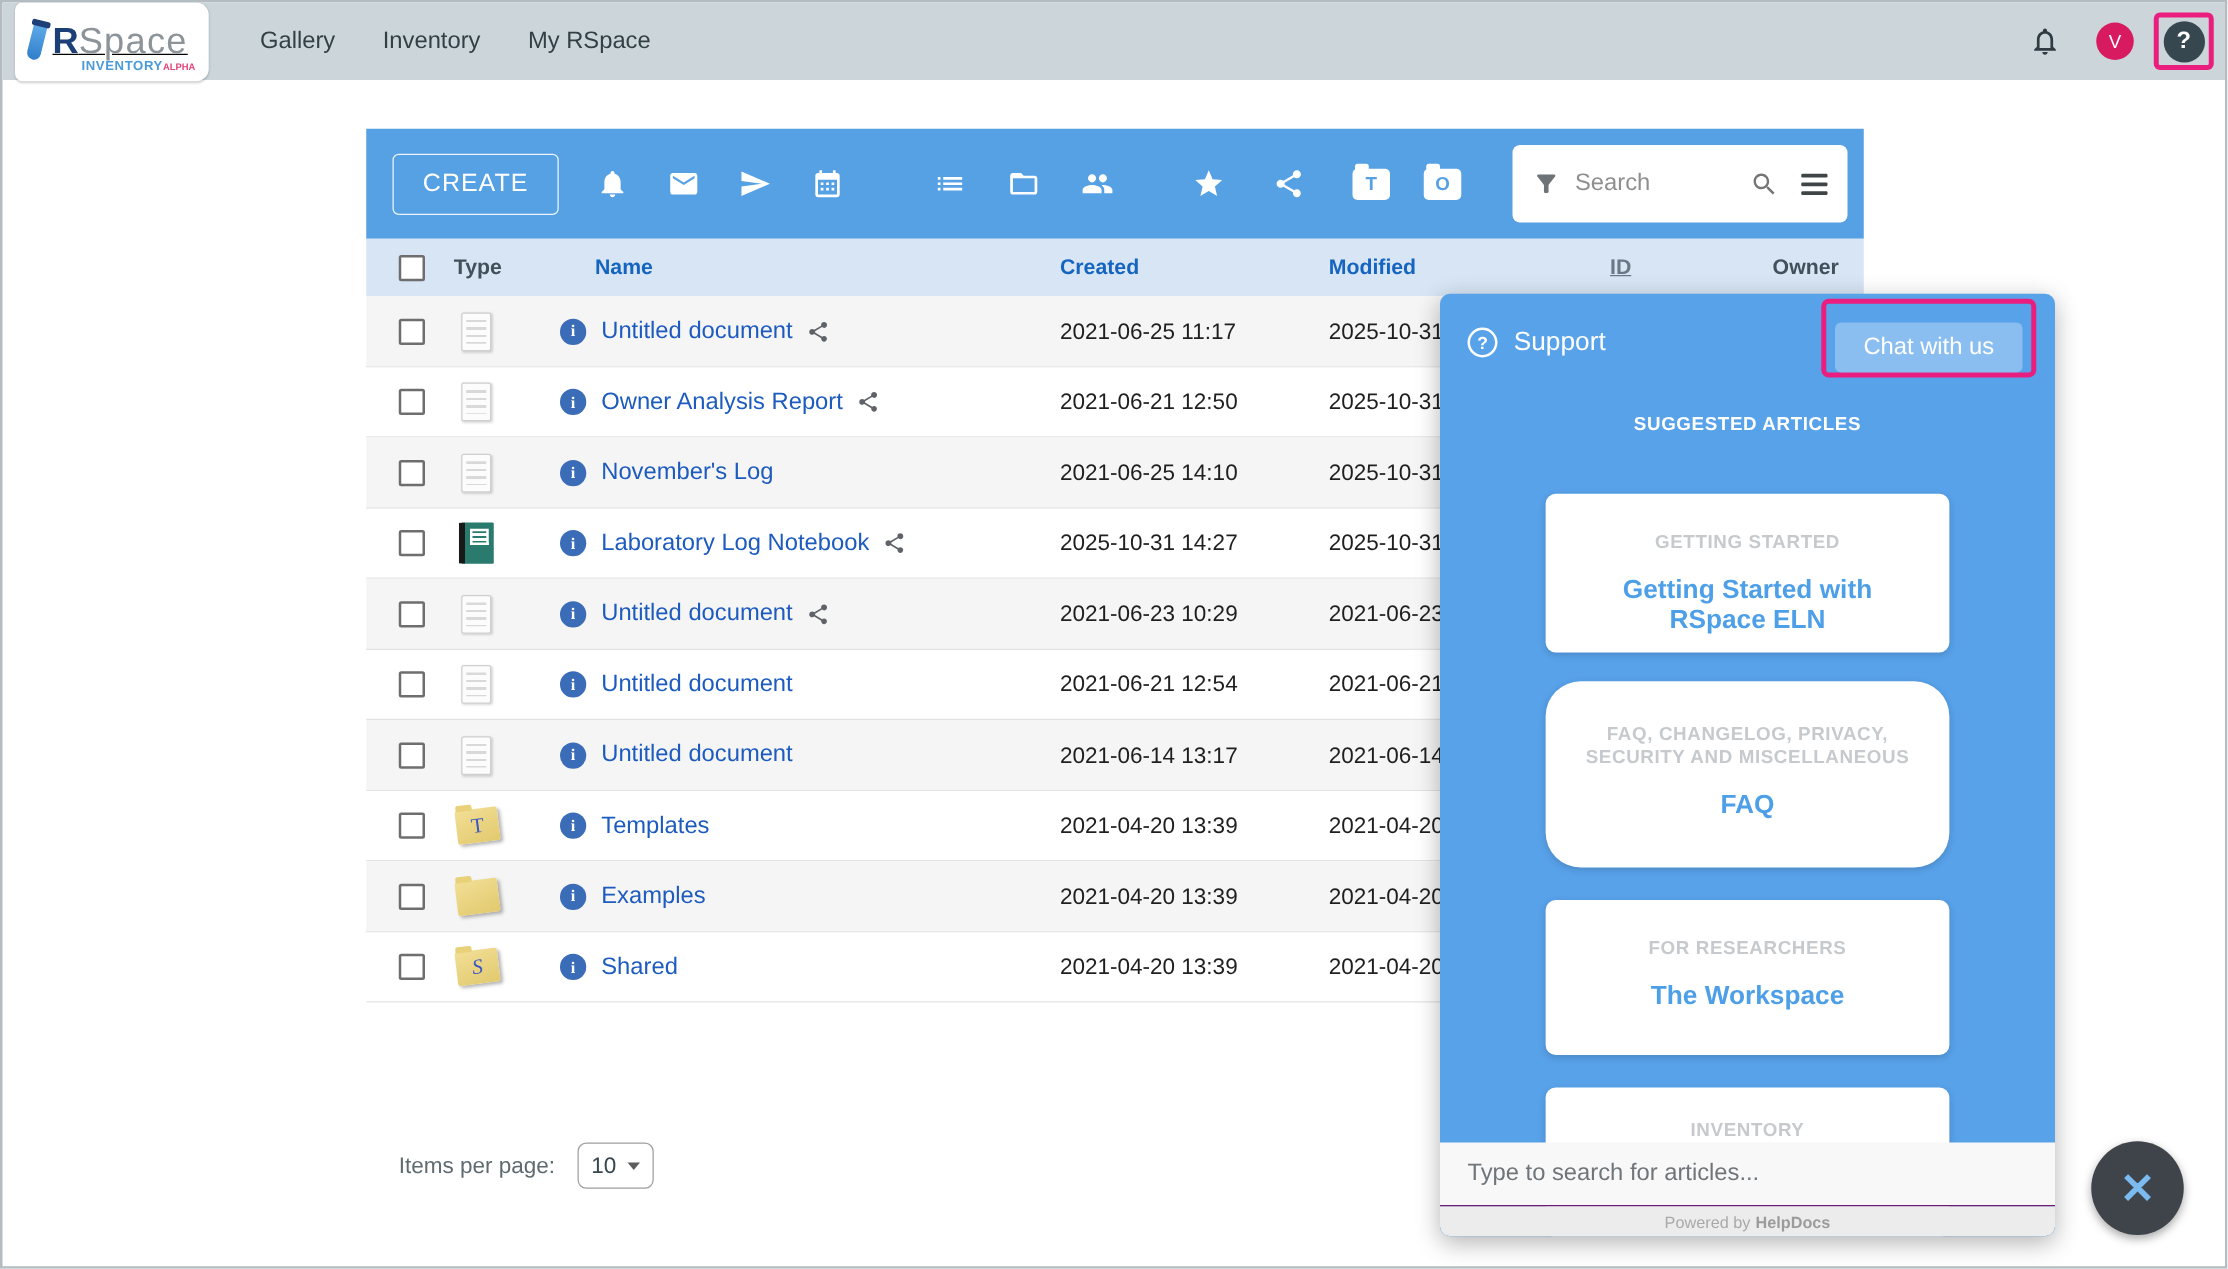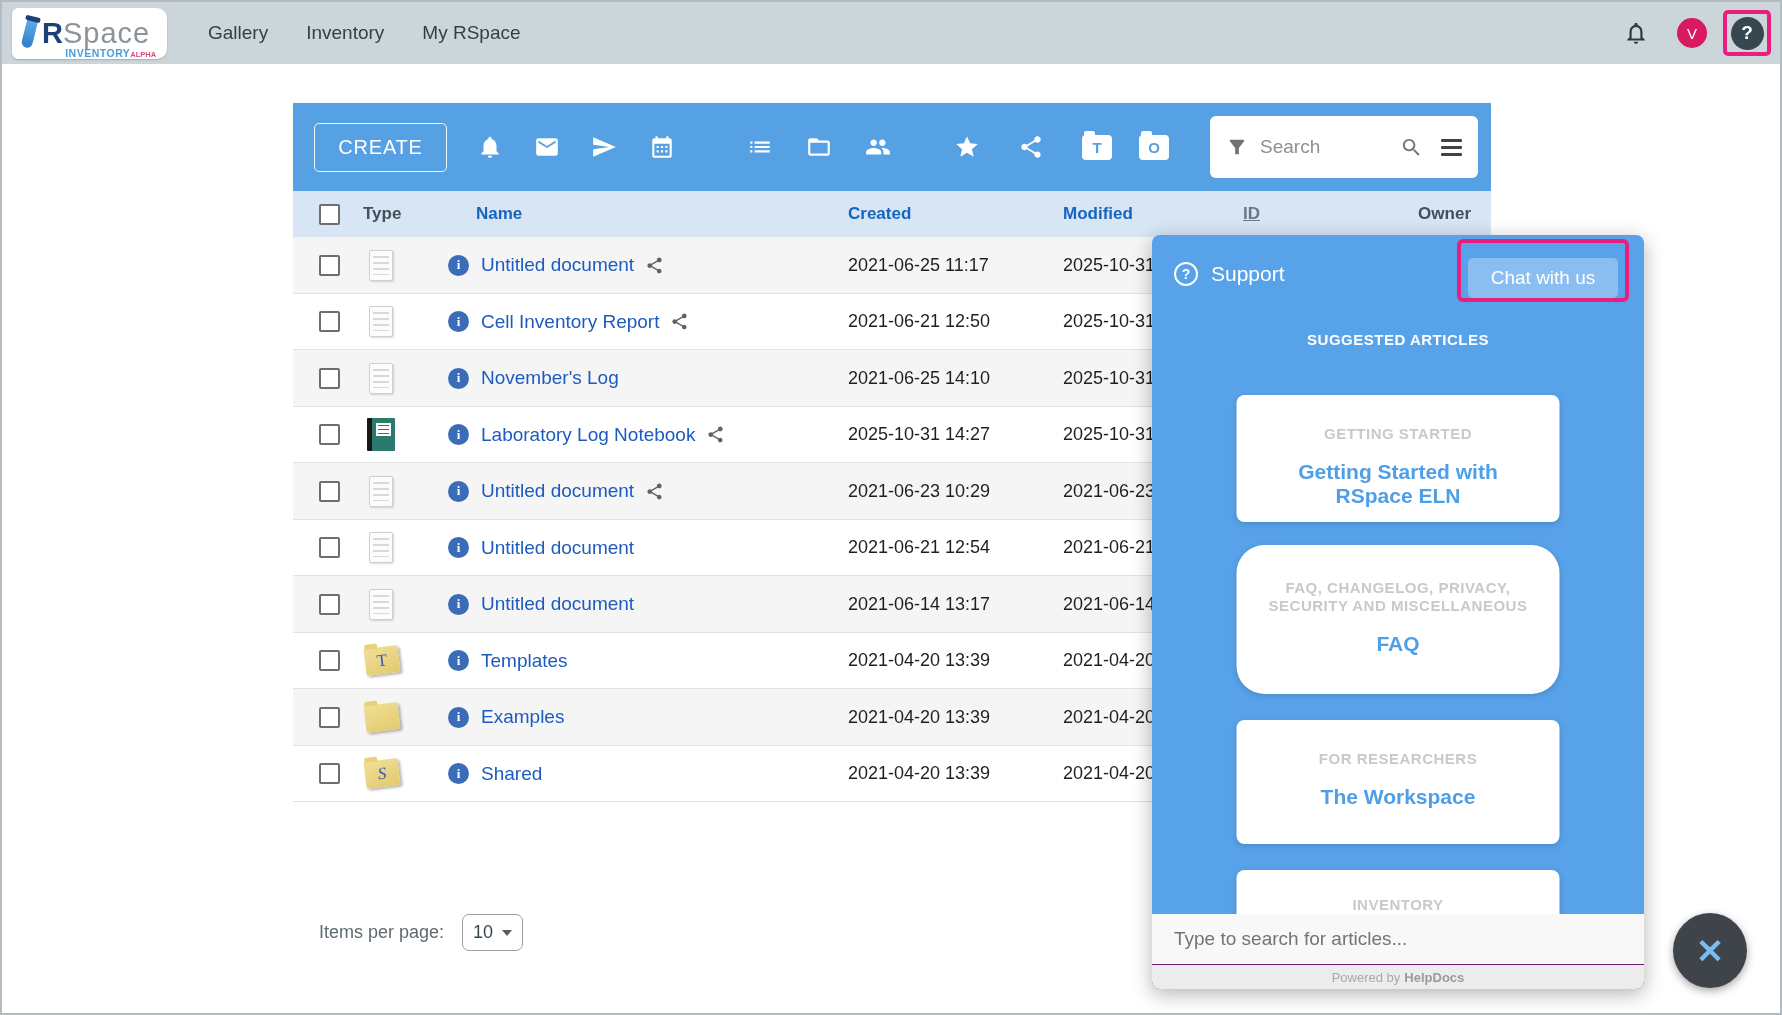--- a/index.html
+++ b/index.html
@@ -1,21 +1,21 @@
 <!DOCTYPE html>
 <html><head>
 <meta charset="utf-8">
 <style>
   * { margin:0; padding:0; box-sizing:border-box; font-family:"Liberation Sans", sans-serif; }
   html,body { background:#fff; }
   #app { position:relative; width:1782px; height:1015px; background:#fff; border:2px solid #b3bcc0; overflow:hidden; }
 
   
   .topbar { position:absolute; left:0; top:0; width:100%; height:62px; background:#ccd6da; display:flex; align-items:center; }
-  .logo-box { position:relative; margin-left:10px; width:155px; height:51px; background:#fff; border-radius:6px 10px 10px 6px; box-shadow:0 1px 2px rgba(0,0,0,.2); display:flex; align-items:center; padding-left:12px; }
+  .logo-box { position:relative; margin-left:10px; width:155px; height:63px; background:#fff; border-radius:6px 10px 10px 6px; box-shadow:0 1px 2px rgba(0,0,0,.2); display:flex; align-items:center; padding-left:12px;text-decoration:underline; }
   .tube { position:relative; width:11px; height:30px; background:linear-gradient(180deg,#5aa6e6 15%,#2f7ec9); border-radius:2px 2px 6px 6px; transform:rotate(14deg); margin-right:7px; }
   .tube::before { content:""; position:absolute; left:-2px; top:-2px; width:15px; height:5px; background:#1d3f77; border-radius:2px; }
   .logo-text { position:relative; line-height:1; }
   .logo-main { font-size:29px; }
   .logo-r { font-weight:bold; color:#1d3f77; }
   .logo-rest { font-weight:300; color:#8d9499; letter-spacing:1px; }
   .logo-sub { position:absolute; right:-6px; bottom:-12px; white-space:nowrap; }
   .logo-inv { font-size:10.5px; font-weight:bold; color:#4b9bd9; letter-spacing:.5px; }
   .logo-alpha { font-size:7.5px; font-weight:bold; color:#e0457b; }
   .nav-tabs { display:flex; align-items:stretch; height:100%; margin-left:22px; }
@@ -41,21 +41,21 @@
   .mag-icon { width:23px; height:23px; color:#757575; flex:0 0 auto; }
   .hamburger { display:flex; flex-direction:column; gap:4px; margin-left:6px; }
   .hamburger span { display:block; width:21px; height:3px; background:#3f4447; border-radius:1px; }
 
   
   .grid-cols { display:grid; grid-template-columns:70px 85px 400px 215px 180px 70px 178px; align-items:center; }
   .thead { position:absolute; left:291px; top:189px; width:1198px; height:46px; background:#d7e5f4; font-size:17px; font-weight:bold; }
   .th-type { color:#42505a; }
   .th-blue { color:#1565c0; }
   .th-name { padding-left:28px; }
-  .th-id { color:#6a7885; padding-right:8px;text-decoration:underline; }
+  .th-id { color:#6a7885; text-align:right; padding-right:8px;text-decoration:underline; }
   .th-owner { color:#42505a; text-align:right; padding-right:20px; }
   .checkbox { width:21px; height:21px; border:2px solid #6e6e6e; border-radius:2px; background:#fff; margin-left:26px; }
   .rows { position:absolute; left:291px; top:235px; width:1198px; }
   .trow { height:56.5px; box-shadow:inset 0 -1px 0 #e3e3e3; background:#fff; }
   .trow.alt { background:#f5f5f5; }
   .cell-name { display:flex; align-items:center; }
   .info-icon { width:21px; height:21px; border-radius:50%; background:#3b6cb8; color:#fff; font-size:13px; font-weight:bold; font-family:"Liberation Serif",serif; display:flex; align-items:center; justify-content:center; flex:0 0 auto; }
   .row-link { margin-left:12px; color:#1d5bbf; font-size:19px; text-decoration:none; white-space:nowrap; }
   .share-icon { width:19px; height:19px; color:#5f6368; margin-left:11px; flex:0 0 auto; }
   .cell-date { font-size:18px; color:#1f1f1f; white-space:nowrap; }
@@ -242,21 +242,21 @@
       <div>
           <div class="checkbox"></div>
         </div>
       <div>
           <div class="doc-icon">
             <i></i>
           </div>
         </div>
       <div class="cell-name">
           <div class="info-icon">i</div>
-          <a class="row-link" href="#">Cell Inventory Report</a>
+          <a class="row-link" href="#">Owner Analysis Report</a>
           <span class="share-icon">
             <svg viewBox="0 0 24 24" width="19" height="19" fill="currentColor">
               <path d="M18 16.08c-.76 0-1.44.3-1.96.77L8.91 12.7c.05-.23.09-.46.09-.7s-.04-.47-.09-.7l7.05-4.11c.54.5 1.25.81 2.04.81 1.66 0 3-1.34 3-3s-1.34-3-3-3-3 1.34-3 3c0 .24.04.47.09.7L8.04 9.81C7.5 9.31 6.79 9 6 9c-1.66 0-3 1.34-3 3s1.34 3 3 3c.79 0 1.5-.31 2.04-.81l7.12 4.16c-.05.21-.08.43-.08.65 0 1.61 1.31 2.92 2.92 2.92s2.92-1.31 2.92-2.92-1.31-2.92-2.92-2.92z"></path>
             </svg>
           </span>
         </div>
       <div class="cell-date">2021-06-21 12:50</div>
       <div class="cell-date cell-mod">2025-10-31</div>
       <div></div>
         <div></div>

